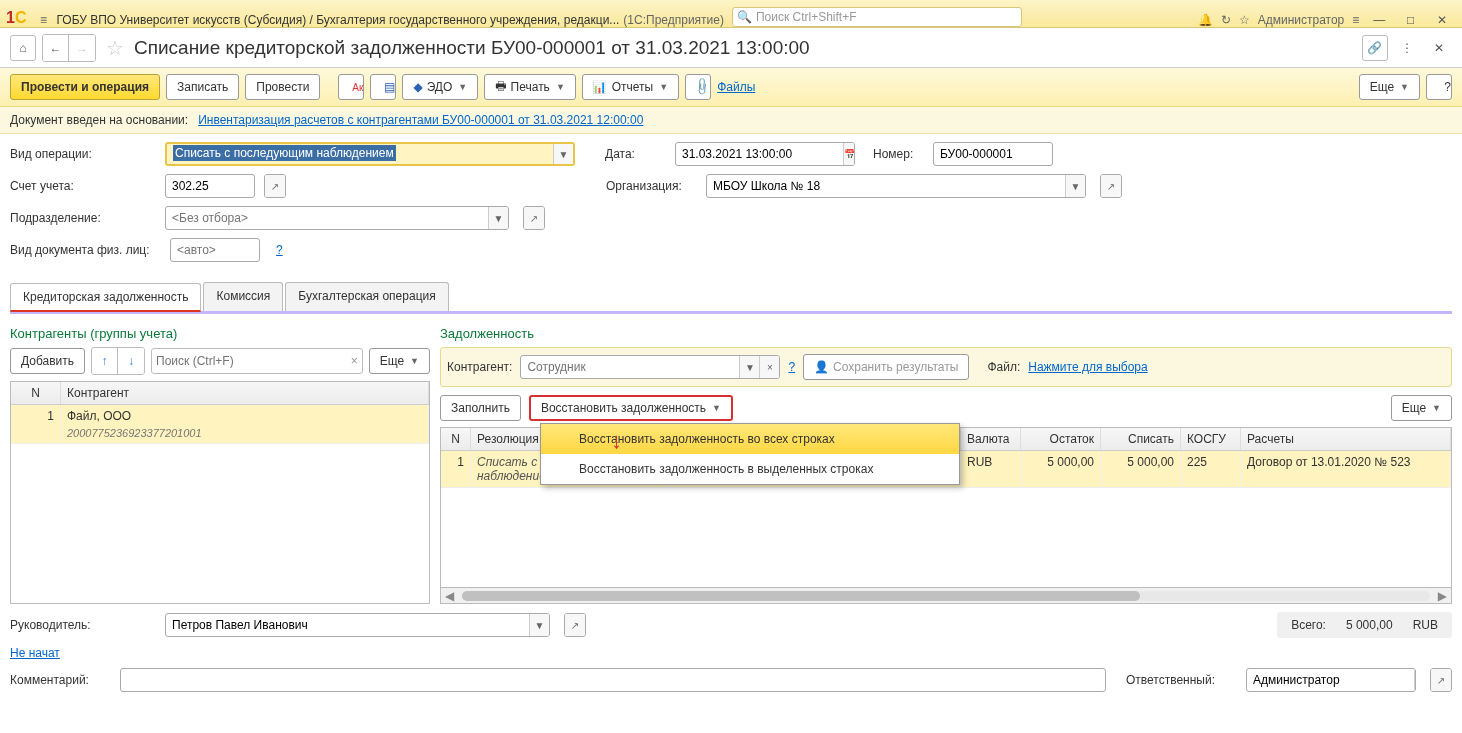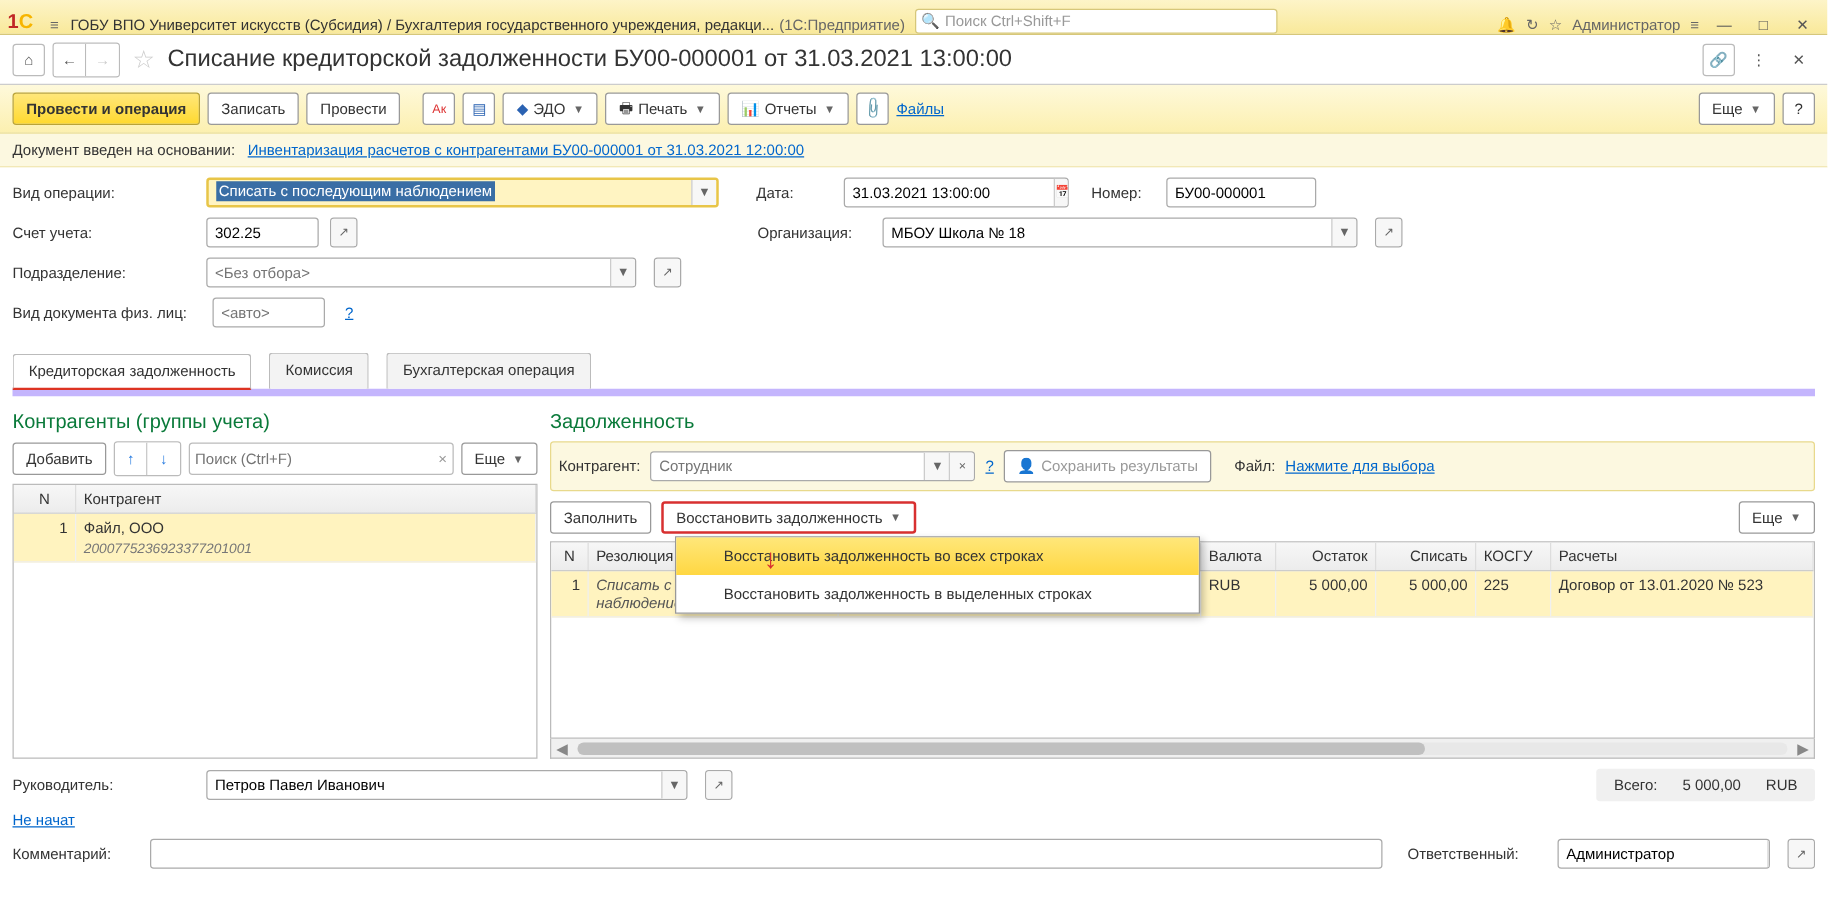--- a/index.html
+++ b/index.html
@@ -18,39 +18,39 @@
 .header-bar { height: 40px; background: #fff; display:flex; align-items:center; padding:0 10px; border-bottom:1px solid #ccc; gap:6px;}
 .sq-btn { width:26px; height:26px; border:1px solid #bbb; background:#fff; border-radius:3px; display:flex; align-items:center; justify-content:center; cursor:pointer; color:#555;}
 .nav-group { display:flex; border:1px solid #bbb; border-radius:3px; overflow:hidden;}
 .nav-group .sq-btn { border:none; border-right:1px solid #bbb; border-radius:0;}
 .nav-group .sq-btn:last-child { border-right:none;}
 .star { color:#ccc; font-size:20px; margin:0 4px;}
 .page-title { font-size:19px; color:#333; flex:1; white-space:nowrap; overflow:hidden; }
 .toolbar { background: linear-gradient(#fef9db, #fcf0b0); padding:6px 10px; display:flex; align-items:center; gap:6px; border-bottom:1px solid #e6d87f;}
 .btn { height:26px; border:1px solid #999; background:#fff; border-radius:3px; padding:0 10px; display:inline-flex; align-items:center; cursor:pointer; color:#333; gap:4px; white-space:nowrap;}
 .btn-primary { background: linear-gradient(#ffe77a, #ffd930); border-color:#b9a339; font-weight:bold;}
-.btn.icon { padding:0; width:26px; justify-content:center;}
+.btn.icon { padding:0; width:26px; justify-content:flex-end;}
 .btn .dd { margin-left:2px; color:#666; font-size:9px;}
 .info-strip { background:#fcf8e0; padding:6px 10px; border-bottom:1px solid #eee2a8; color:#333;}
 .link { color:#0066cc; text-decoration:underline; cursor:pointer;}
 .form-area { padding:8px 10px; background:#fff;}
 .form-row { display:flex; align-items:center; margin-bottom:8px; gap:10px;}
 .lbl { width:145px; color:#333; }
 .input-group { display:flex; align-items:stretch; height:24px; border:1px solid #aaa; background:#fff; border-radius:3px; overflow:hidden;}
 .input-group.highlight { border:2px solid #e8c548; background:#fff4c2; border-radius:3px;}
 .input-group input { border:none; outline:none; padding:0 6px; flex:1; background:transparent; font-size:12px;}
 .input-group .mini-btn { width:20px; border-left:1px solid #ccc; display:flex; align-items:center; justify-content:center; cursor:pointer; color:#666; font-size:10px; background:#f7f7f7;}
 .sel-text { background:#3a6ea5; color:#fff; padding:1px 2px;}
-.tabs { display:flex; border-bottom:6px solid #c4b5fd; margin:4px 10px 0 10px;gap:12px;}
+.tabs { display:flex; border-bottom:3px solid #c4b5fd; margin:4px 10px 0 10px;}
 .tab { padding:6px 12px; border:1px solid #bbb; border-bottom:none; background:#f3f3f3; margin-right:2px; border-radius:3px 3px 0 0; cursor:pointer; color:#333;}
 .tab.active { background:#fff; border-bottom:2px solid #d32; position:relative; top:1px;}
 .panels { display:flex; gap:10px; padding:8px 10px 0 10px; align-items:stretch; height:290px;}
 .panel-left { flex:0 0 420px; display:flex; flex-direction:column;}
 .panel-right { flex:1; display:flex; flex-direction:column; min-width:0;}
-.section-title { color:#0a7a3a; padding:4px 0 6px 0; font-size:16px;}
+.section-title { color:#0a7a3a; padding:4px 0 6px 0; font-size:13px;}
 .sub-toolbar { display:flex; align-items:center; gap:6px; margin-bottom:6px;}
 .search-box { flex:1; height:26px; border:1px solid #bbb; border-radius:3px; display:flex; align-items:center; padding:0 4px; color:#999;}
 .search-box input { border:none; outline:none; flex:1; font-size:12px; background:transparent;}
 .grid { border:1px solid #bbb; flex:1; overflow:auto; background:#fff;}
 .grid-head { display:flex; background:linear-gradient(#f7f7f7,#ececec); border-bottom:1px solid #ccc; position:sticky; top:0;}
 .gh { padding:4px 6px; border-right:1px solid #ddd; color:#333; font-size:12px;}
 .grid-row { display:flex; border-bottom:1px solid #eee;}
 .grid-row.sel { background:#fff3bf;}
 .gc { padding:4px 6px; border-right:1px solid #f0f0f0;}
 .vote-row { background:#fcf8e0; padding:6px; border:1px solid #e8d98c; border-radius:3px; display:flex; align-items:center; gap:8px; margin-bottom:8px;}

